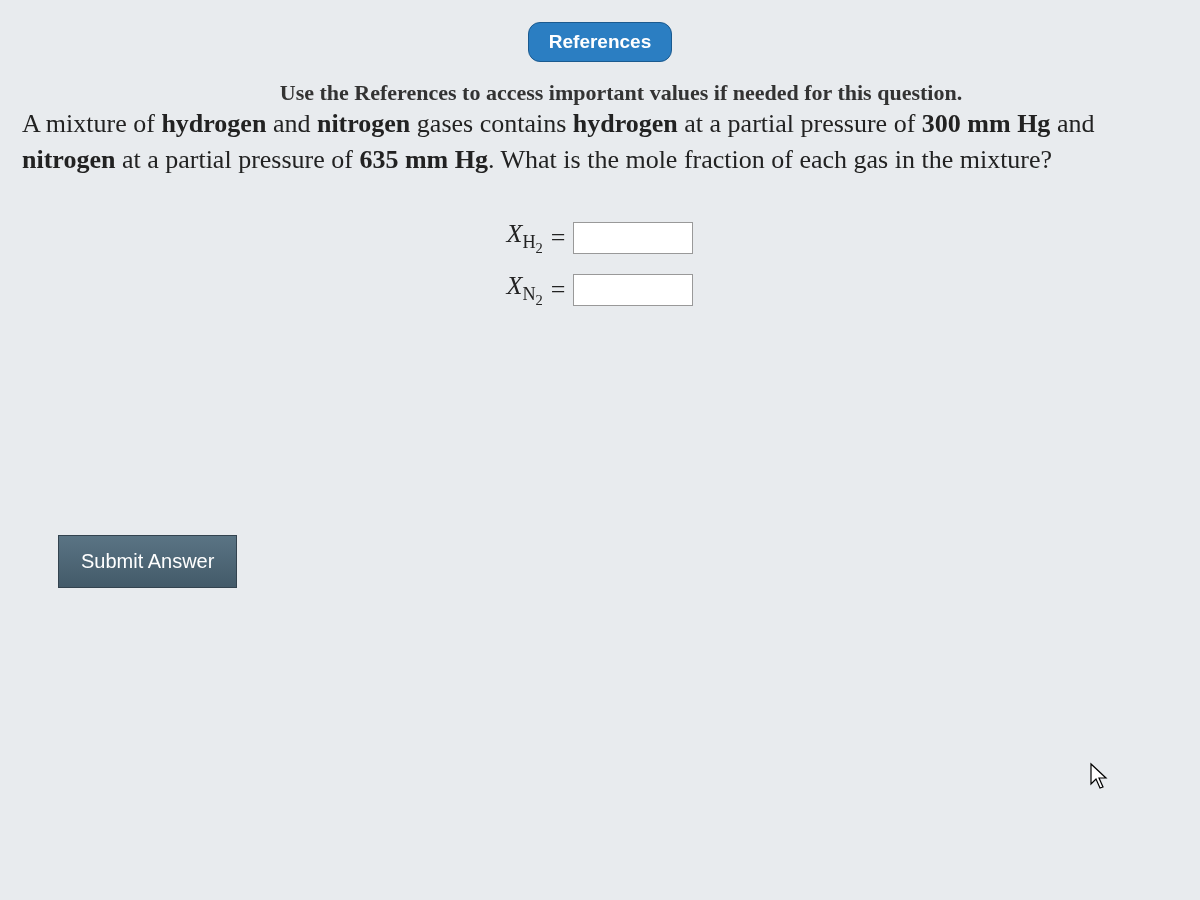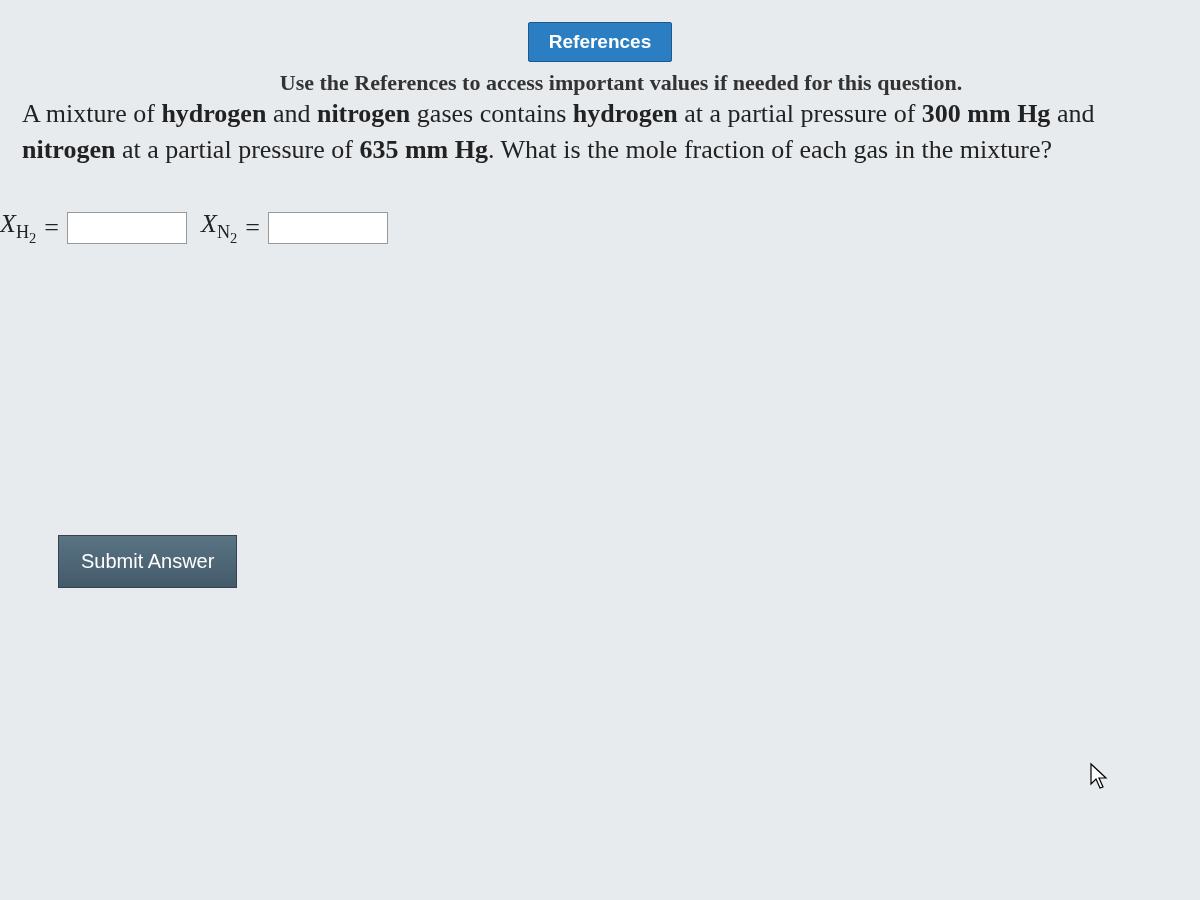--- a/index.html
+++ b/index.html
@@ -19,42 +19,42 @@
   }
   .references-btn {
     display: inline-block;
     background: #2b7ec2;
     color: #fff;
     font-family: Arial, Helvetica, sans-serif;
     font-weight: bold;
     font-size: 19px;
     padding: 8px 20px;
     border: 1px solid #1b5a8f;
-    border-radius: 2px;
+    border-radius: 12px;
     cursor: pointer;
   }
   .instruction {
     text-align: center;
     font-weight: bold;
     font-size: 22px;
     color: #333;
-    margin-top: 8px;
+    margin-top: 18px;
     padding-left: 42px;
   }
   .question {
     font-size: 26px;
     line-height: 1.4;
     padding: 0 22px;
     color: #222;
   }
   .question b { font-weight: bold; }
   .answers {
     margin-top: 40px;
     display: flex;
-    flex-direction: row;
+    flex-direction: column;
     align-items: center;
     gap: 14px;
   }
   .answer-row {
     display: flex;
     align-items: center;
     gap: 8px;
     font-size: 26px;
     font-family: "Times New Roman", Times, serif;
   }

